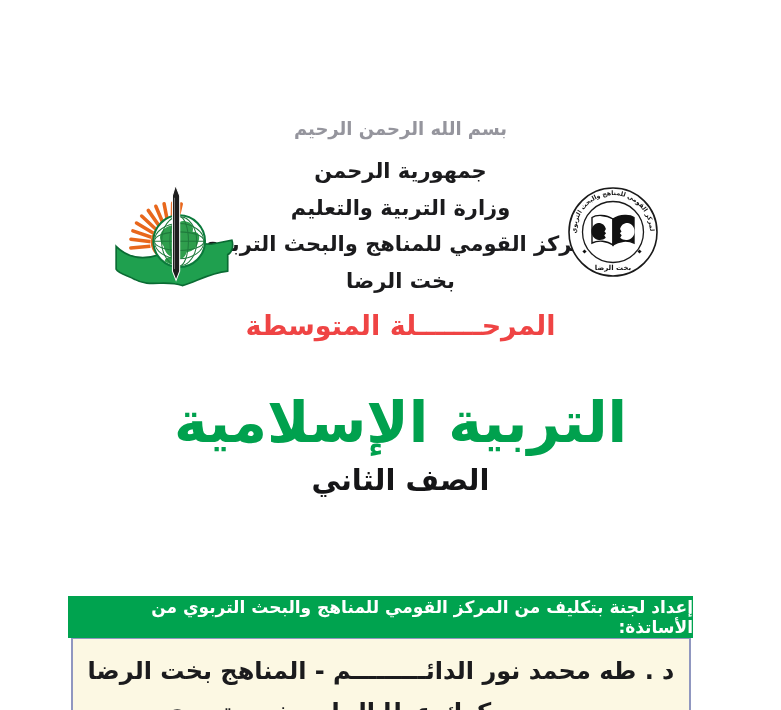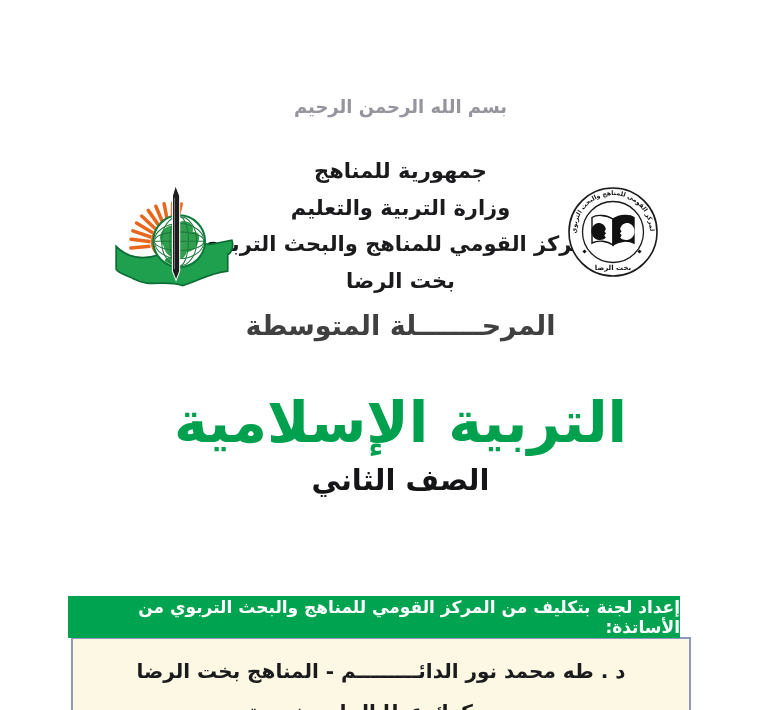--- a/index.html
+++ b/index.html
@@ -11,40 +11,40 @@
   body {
     position: relative;
     font-family: "DejaVu Sans", sans-serif;
     color: #1d1d1f;
     direction: rtl;
   }
   .abs { position: absolute; }
   .centered { left: 20px; right: 0; text-align: center; }
 
   .bismillah {
-    top: 96px;
+    top: 118px;
     font-size: 18px;
     font-weight: bold;
     color: #95959d;
   }
   .header-block {
     top: 153px;
     font-size: 21px;
     font-weight: bold;
     line-height: 36.5px;
     color: #1b1b1d;
   }
   .logo-left  { left: 112px; top: 182px; width: 124px; height: 108px; }
   .logo-right { left: 567px; top: 186px; width: 92px;  height: 92px;  }
 
   .stage {
     top: 310px;
     font-size: 27px;
     font-weight: bold;
-    color: #404040;
+    color: #ef4444;
   }
   .main-title {
     top: 381px;
     margin: 8px;
     font-size: 57px;
     font-weight: bold;
     color: #00A14E;
   }
   .grade {
     top: 463px;
@@ -52,50 +52,51 @@
     font-weight: bold;
     color: #151517;
   }
 
   .committee-bar {
     left: 68px; top: 596px;
     width: 612px; height: 42px;
     background: #00A34F;
     display: flex; align-items: center; justify-content: center;
     z-index: 2;
+    padding-left: 13px;
   }
   .committee-bar span {
     color: #ffffff;
     font-size: 17px;
     font-weight: bold;
   }
   .names-box {
     left: 71px; top: 637px;
     width: 620px; height: 102px;
     background: #FCF8E3;
     border: 2px solid #9097c0;
     box-sizing: border-box;
     padding-top: 12px;
     text-align: center;
     z-index: 1;
   }
   .member {
-    font-size: 20px;
+    font-size: 24px;
     font-weight: bold;
     line-height: 41px;
     color: #1b1b1d;
   }
 </style>
 </head>
 <body>
 
 <div class="abs centered bismillah">بسم الله الرحمن الرحيم</div>
 
 <div class="abs centered header-block">
-  <div>جمهورية للمناهج</div>
+  <div>جمهورية الرحمن</div>
   <div>وزارة التربية والتعليم</div>
   <div>المركز القومي للمناهج والبحث التربوي</div>
   <div>بخت الرضا</div>
 </div>
 
 <div class="abs logo-left">
   <svg viewBox="0 0 120 104" width="124" height="108">
     <g>
       <g stroke="#E8671C" stroke-width="3.4" stroke-linecap="round">
         <line x1="58" y1="60" x2="18.2" y2="63.5"></line>

